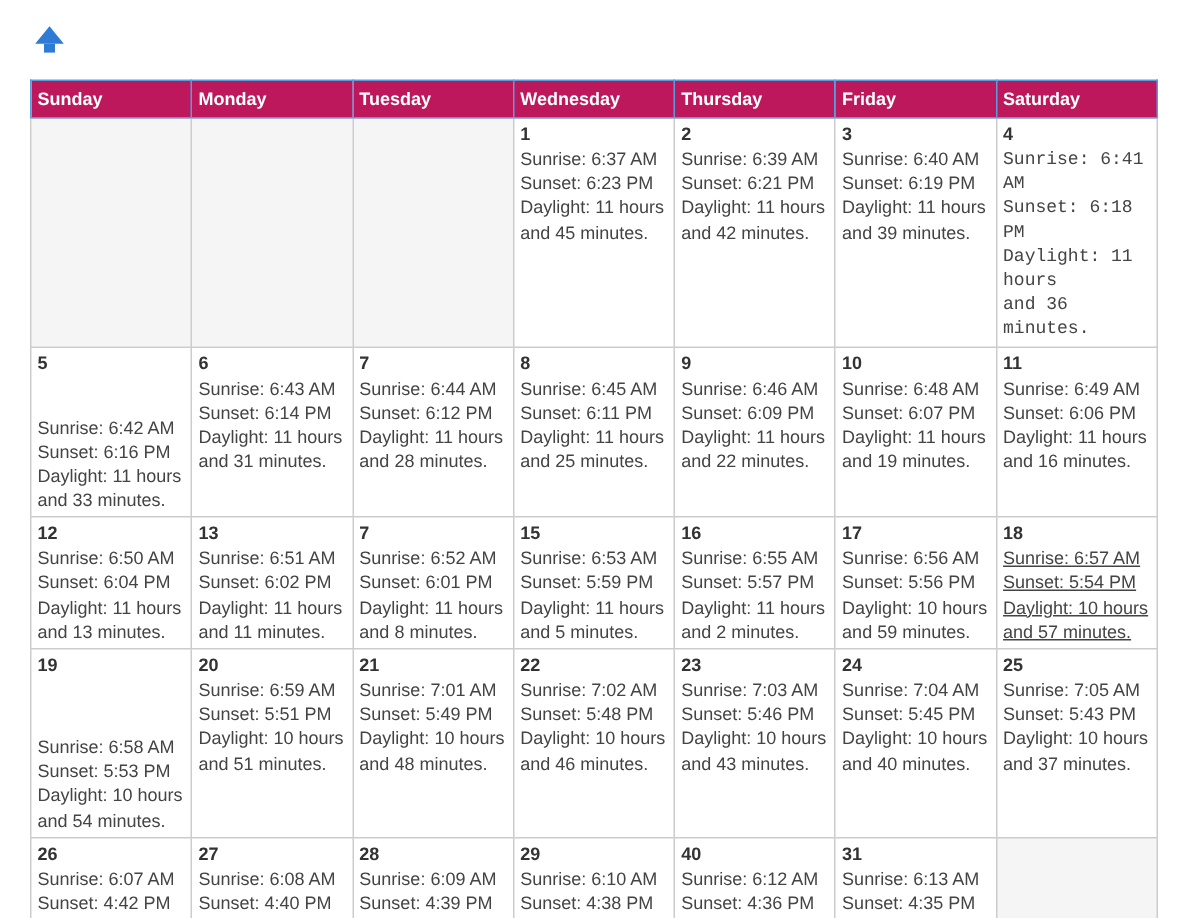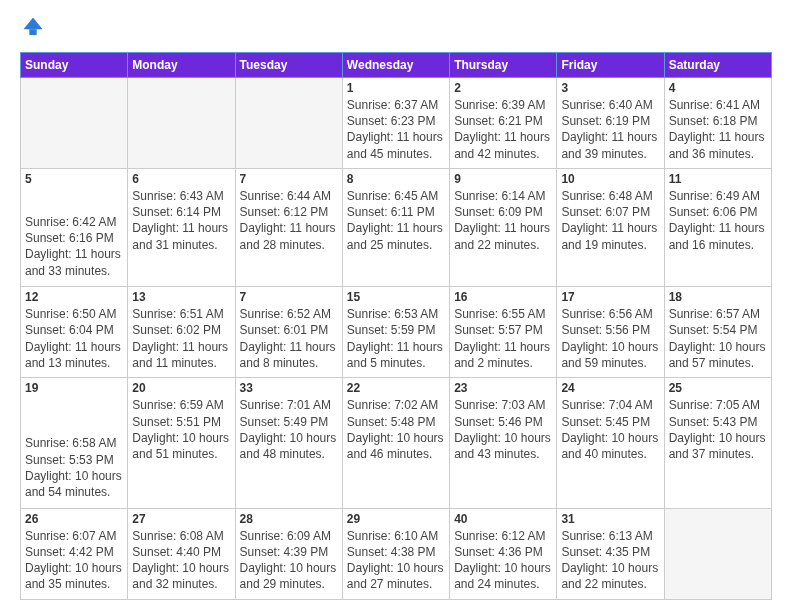--- a/index.html
+++ b/index.html
@@ -54,21 +54,21 @@
       color: #555;
     }
     .calendar {
       flex: 1;
       border: 1px solid #ccc;
       border-collapse: collapse;
       width: 100%;
       table-layout: fixed;
     }
     .calendar th {
-      background: #6d28d9;
+      background: #be185d;
       color: #fff;
       font-size: 12px;
       font-weight: bold;
       padding: 5px 4px;
       text-align: left;
       border: 1px solid #5a9be0;
     }
     .calendar td {
       border: 1px solid #ccc;
       vertical-align: top;
@@ -155,21 +155,21 @@
           </td>
           <td>
             <div class="day-number">3</div>
             <div class="day-info" style="white-space: pre-line;">Sunrise: 6:40 AM
 Sunset: 6:19 PM
 Daylight: 11 hours
 and 39 minutes.</div>
           </td>
           <td>
             <div class="day-number">4</div>
-            <div class="day-info" style="white-space: pre-line;">Sunrise: 6:41 AM
+            <div class="day-info" style="white-space: pre-line; font-family: Liberation Mono, monospace;">Sunrise: 6:41 AM
 Sunset: 6:18 PM
 Daylight: 11 hours
 and 36 minutes.</div>
           </td>
         </tr>
         <tr>
           <td>
             <div class="day-number">5</div>
             <div class="day-info" style="white-space: pre-line; margin-top: 28px;">Sunrise: 6:42 AM
 Sunset: 6:16 PM
@@ -192,21 +192,21 @@
           </td>
           <td>
             <div class="day-number">8</div>
             <div class="day-info" style="white-space: pre-line;">Sunrise: 6:45 AM
 Sunset: 6:11 PM
 Daylight: 11 hours
 and 25 minutes.</div>
           </td>
           <td>
             <div class="day-number">9</div>
-            <div class="day-info" style="white-space: pre-line;">Sunrise: 6:14 AM
+            <div class="day-info" style="white-space: pre-line;">Sunrise: 6:46 AM
 Sunset: 6:09 PM
 Daylight: 11 hours
 and 22 minutes.</div>
           </td>
           <td>
             <div class="day-number">10</div>
             <div class="day-info" style="white-space: pre-line;">Sunrise: 6:48 AM
 Sunset: 6:07 PM
 Daylight: 11 hours
 and 19 minutes.</div>
@@ -257,21 +257,21 @@
           </td>
           <td>
             <div class="day-number">17</div>
             <div class="day-info" style="white-space: pre-line;">Sunrise: 6:56 AM
 Sunset: 5:56 PM
 Daylight: 10 hours
 and 59 minutes.</div>
           </td>
           <td>
             <div class="day-number">18</div>
-            <div class="day-info" style="white-space: pre-line;">Sunrise: 6:57 AM
+            <div class="day-info" style="white-space: pre-line; text-decoration: underline;">Sunrise: 6:57 AM
 Sunset: 5:54 PM
 Daylight: 10 hours
 and 57 minutes.</div>
           </td>
         </tr>
         <tr>
           <td>
             <div class="day-number">19</div>
             <div class="day-info" style="white-space: pre-line; margin-top: 40px;">Sunrise: 6:58 AM
 Sunset: 5:53 PM
@@ -279,21 +279,21 @@
 and 54 minutes.</div>
           </td>
           <td>
             <div class="day-number">20</div>
             <div class="day-info" style="white-space: pre-line;">Sunrise: 6:59 AM
 Sunset: 5:51 PM
 Daylight: 10 hours
 and 51 minutes.</div>
           </td>
           <td>
-            <div class="day-number">33</div>
+            <div class="day-number">21</div>
             <div class="day-info" style="white-space: pre-line;">Sunrise: 7:01 AM
 Sunset: 5:49 PM
 Daylight: 10 hours
 and 48 minutes.</div>
           </td>
           <td>
             <div class="day-number">22</div>
             <div class="day-info" style="white-space: pre-line;">Sunrise: 7:02 AM
 Sunset: 5:48 PM
 Daylight: 10 hours

